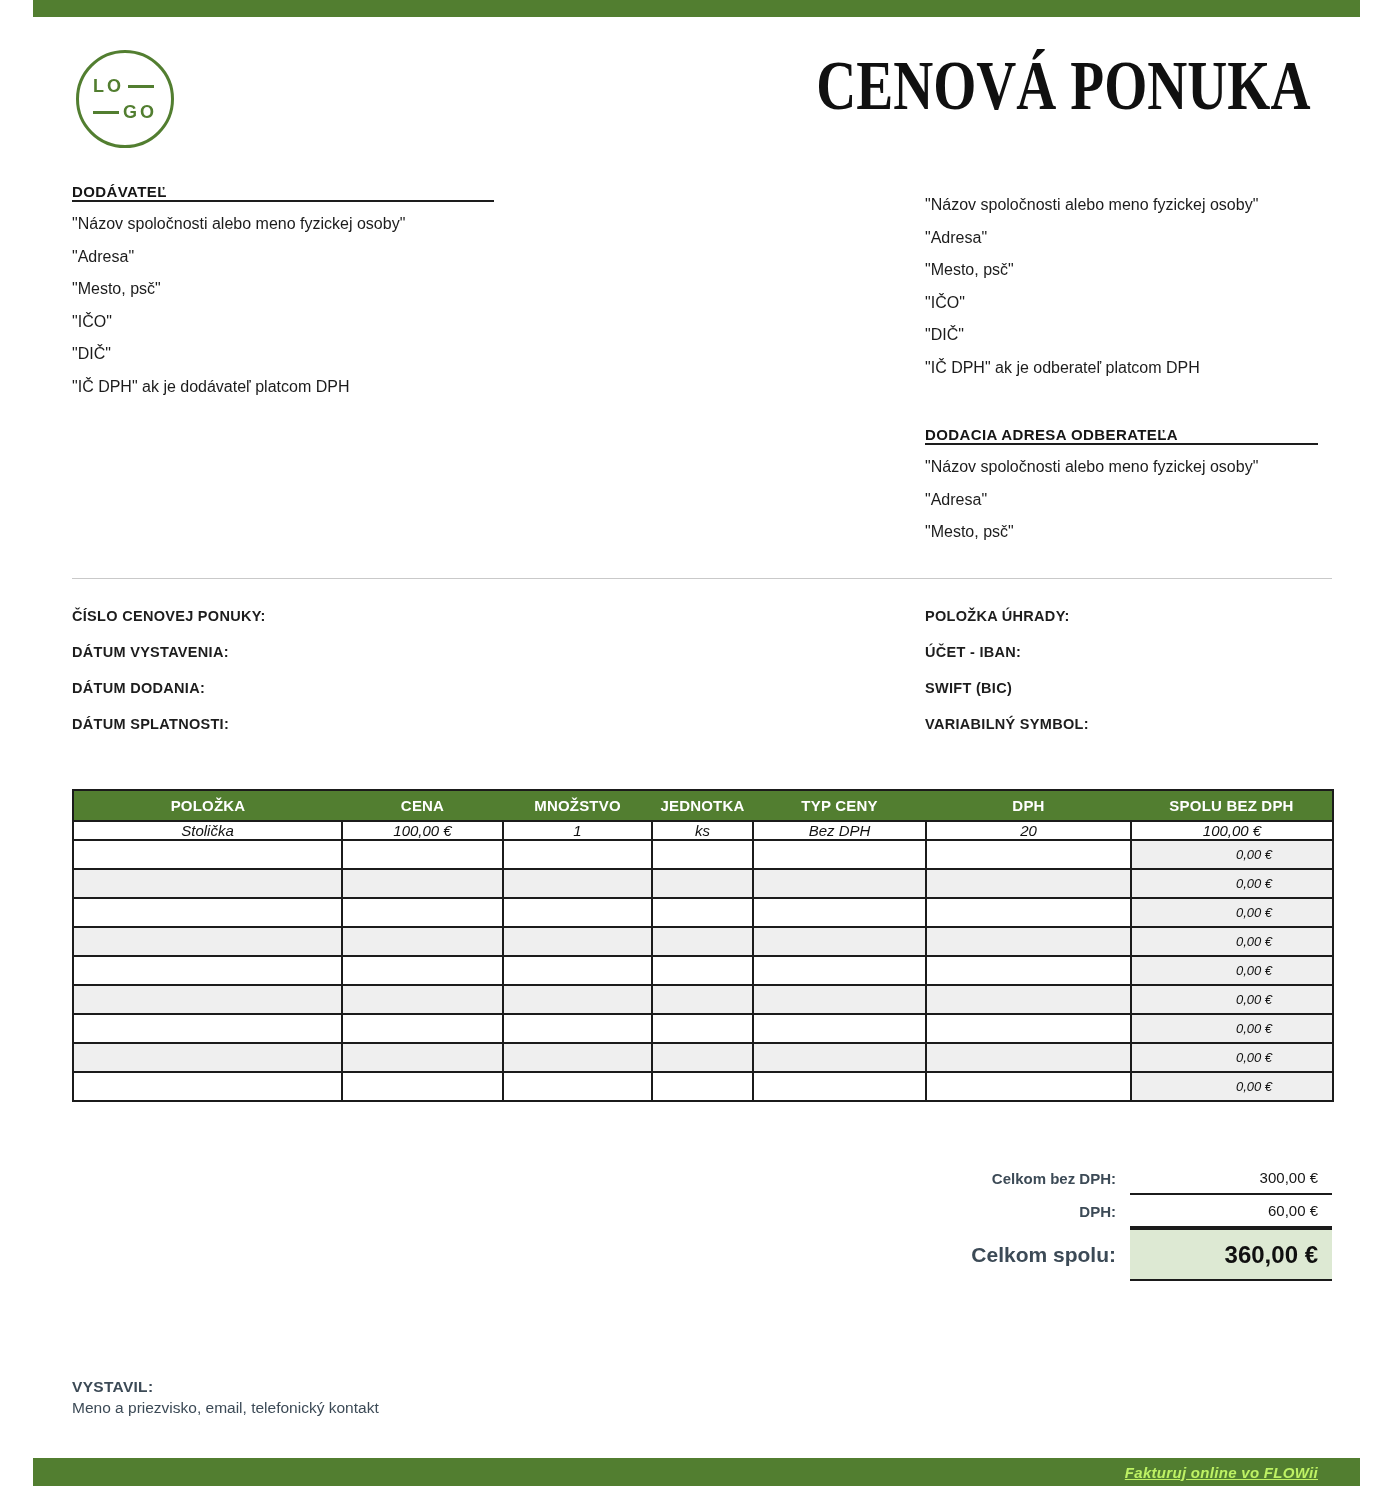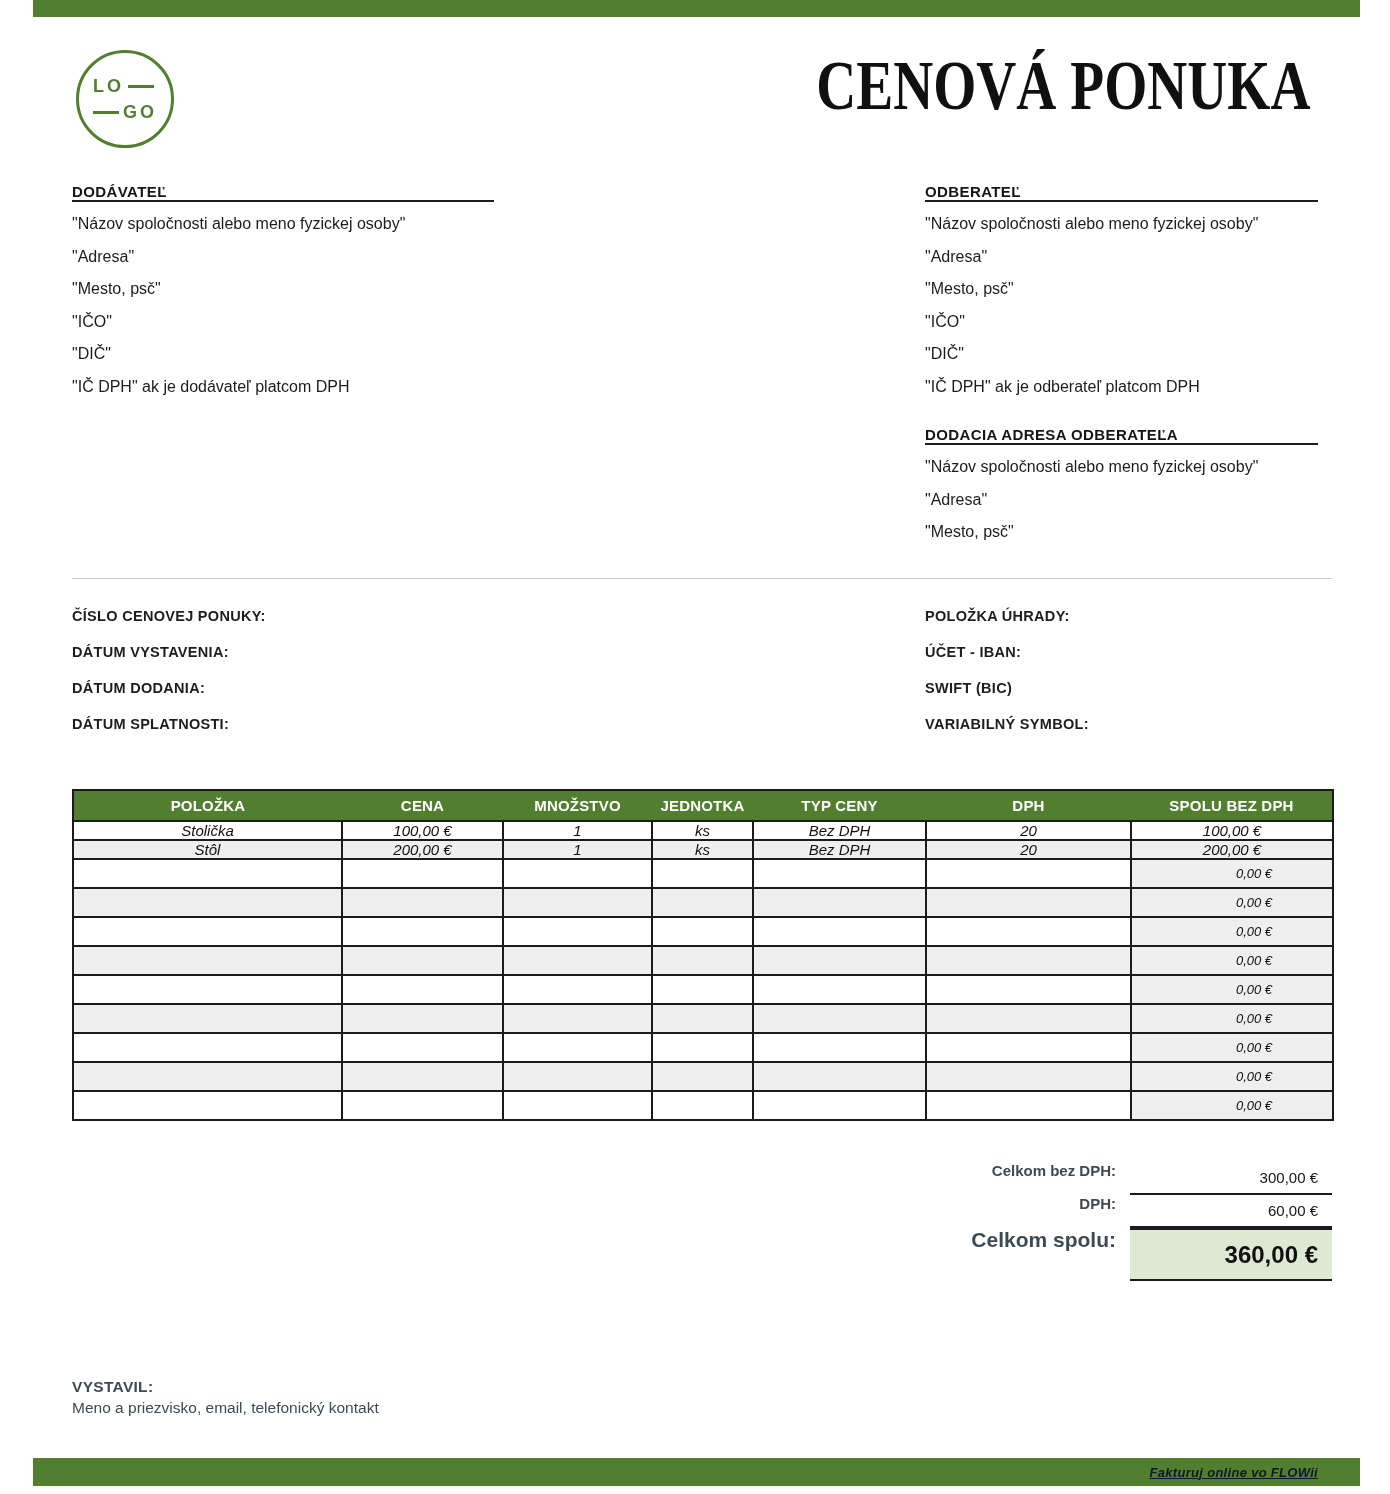--- a/index.html
+++ b/index.html
@@ -49,38 +49,38 @@
         border:2px solid var(--ink);table-layout:fixed;}
   table.items th{background:var(--green);color:#fff;font-size:15px;font-weight:700;
         letter-spacing:.2px;height:31px;border:none;text-align:center;}
   table.items td{border:2px solid var(--ink);font-style:italic;text-align:center;color:#111;}
   tr.filled td{height:18px;font-size:15px;}
   tr.empty td{height:29px;font-size:13px;}
   tr.alt td{background:var(--alt-bg);}
   tr.empty td.total-col{background:var(--alt-bg);padding-left:44px;}
   
   .totals{position:absolute;left:940px;top:1162px;width:392px;}
-  .totals-row{display:flex;align-items:flex-start;height:33px;}
+  .totals-row{display:flex;align-items:center;height:33px;}
   .totals-label{width:190px;text-align:right;padding-right:14px;font-size:15px;font-weight:700;
         color:var(--dark-label);}
   .totals-value{width:202px;text-align:right;padding-right:14px;font-size:15px;color:#141414;
         border-bottom:2px solid var(--ink);align-self:stretch;display:flex;align-items:center;
         justify-content:flex-end;}
   .grand{height:53px;margin-top:0;}
   .grand .totals-label{font-size:21px;}
   .grand .totals-value{background:var(--total-bg);border-top:2px solid var(--ink);
         border-bottom:2px solid var(--ink);font-size:24px;font-weight:700;color:#101010;}
   
   .issued{position:absolute;left:72px;top:1378px;color:var(--dark-label);}
   .issued-heading{font-size:15.5px;font-weight:700;letter-spacing:.3px;}
   .issued-text{font-size:15.5px;margin-top:3px;}
   
   .bottom-bar{position:absolute;left:33px;top:1458px;width:1327px;height:28px;background:var(--green);
         display:flex;align-items:center;justify-content:flex-end;padding-right:42px;}
-  .footer-link{color:#0f172a;font-size:13px;font-weight:700;font-style:italic;
+  .footer-link{color:#bef264;font-size:15px;font-weight:700;font-style:italic;
         text-decoration:underline;letter-spacing:.3px;cursor:pointer;}
 </style>
 </head>
 <body>
 
 <div class="top-bar"></div>
 
 <div class="logo">
   <div class="logo-inner">
     <div class="logo-row">
@@ -104,21 +104,20 @@
     <div>"Názov spoločnosti alebo meno fyzickej osoby"</div>
     <div>"Adresa"</div>
     <div>"Mesto, psč"</div>
     <div>"IČO"</div>
     <div>"DIČ"</div>
     <div>"IČ DPH" ak je dodávateľ platcom DPH</div>
   </div>
 </div>
 
 <div class="party customer">
-  <div class="party-heading">ODBERATEĽ</div>
   <div class="party-lines">
     <div>"Názov spoločnosti alebo meno fyzickej osoby"</div>
     <div>"Adresa"</div>
     <div>"Mesto, psč"</div>
     <div>"IČO"</div>
     <div>"DIČ"</div>
     <div>"IČ DPH" ak je odberateľ platcom DPH</div>
   </div>
 </div>
 
@@ -171,29 +170,20 @@
   <tbody>
       <tr class="filled">
         <td>Stolička</td>
         <td>100,00 €</td>
         <td>1</td>
         <td>ks</td>
         <td>Bez DPH</td>
         <td>20</td>
         <td>100,00 €</td>
       </tr>
-      <tr class="filled alt">
-        <td>Stôl</td>
-        <td>200,00 €</td>
-        <td>1</td>
-        <td>ks</td>
-        <td>Bez DPH</td>
-        <td>20</td>
-        <td>200,00 €</td>
-      </tr>
       <tr class="empty">
         <td></td>
         <td></td>
         <td></td>
         <td></td>
         <td></td>
         <td></td>
         <td class="total-col">0,00 €</td>
       </tr>
       <tr class="empty alt">

